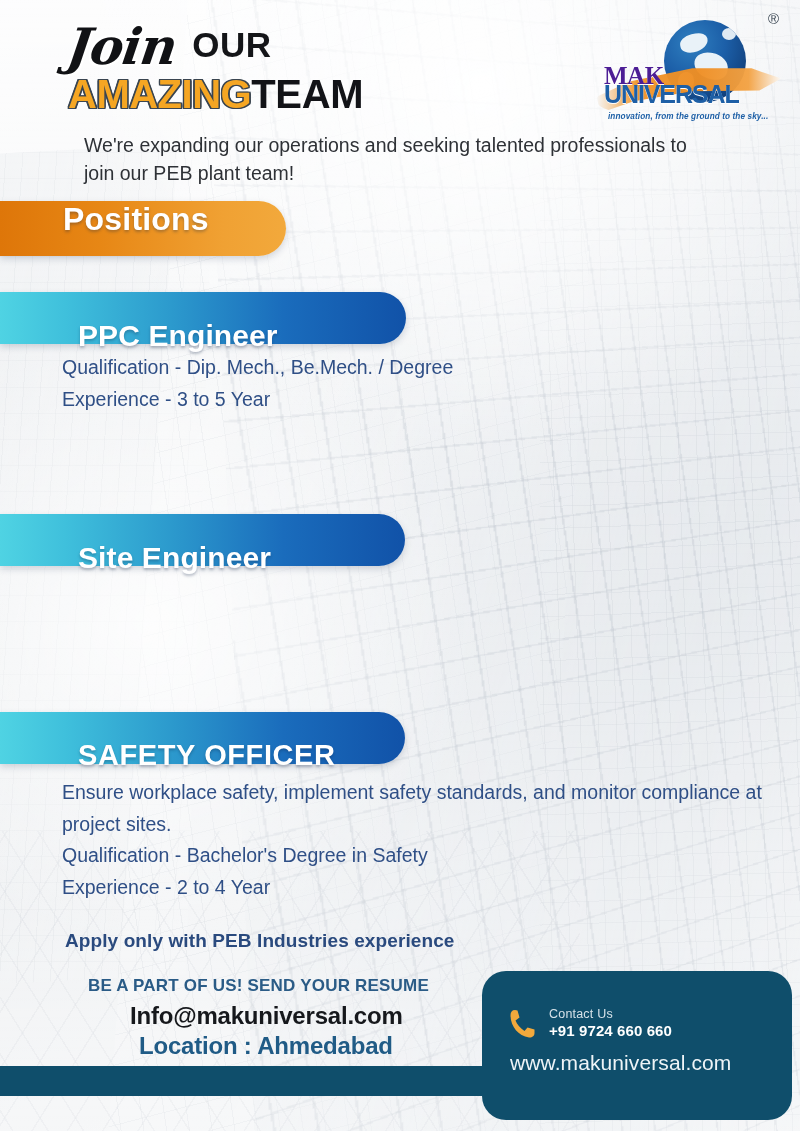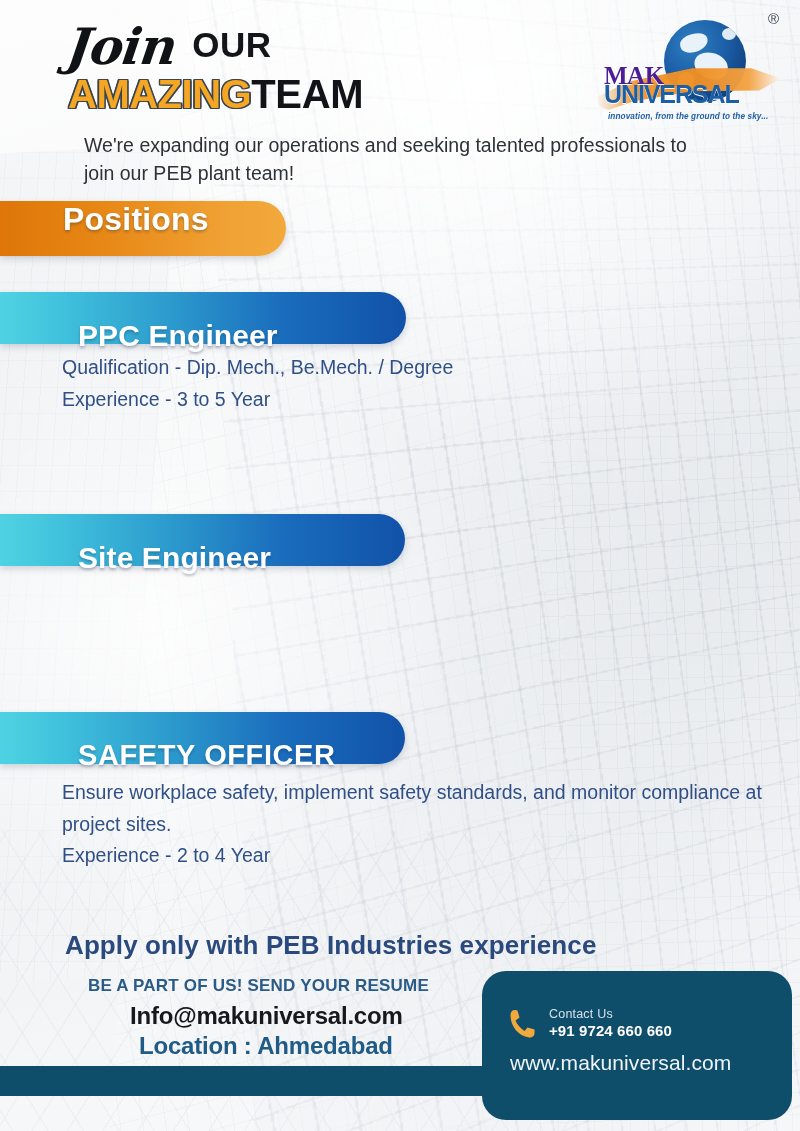--- a/index.html
+++ b/index.html
@@ -190,21 +190,21 @@
     width:720px;
   }
   .desc .wide { display:block; }
   .d1 { top:352px; }
   .d2 { top:574px; }
   .d3 { top:744px;margin-top:33px; }
 
   
   .apply-note {
     position:absolute; left:65px; top:930px;
-    font-size:26px; font-weight:700; color:#2a4a7e; letter-spacing:.1px;
+    font-size:19px; font-weight:700; color:#2a4a7e; letter-spacing:.1px;
   }
 
   
   .be-part {
     position:absolute; left:88px; top:976px;
     font-size:17px; font-weight:700; color:#2a5b86; letter-spacing:.2px;
   }
   .email {
     position:absolute; left:130px; top:1002px;
     font-size:24px; font-weight:800; color:#16181c; letter-spacing:-.2px;
@@ -297,20 +297,21 @@
 
     <div class="banner banner-job job2">
       <span>Site Engineer</span>
     </div>
 
     <div class="banner banner-job job3">
       <span>SAFETY OFFICER</span>
     </div>
     <div class="desc d3">
       <span class="wide">Ensure workplace safety, implement safety standards, and monitor compliance at project sites.</span>
+      <span class="wide">Qualification - Bachelor's Degree in Safety</span>
       <span class="wide">Experience - 2 to 4 Year</span>
     </div>
 
     <div class="apply-note">Apply only  with PEB Industries experience</div>
 
     <div class="be-part">BE A PART OF US! SEND YOUR RESUME</div>
     <div class="email">Info@makuniversal.com</div>
     <div class="location">Location : Ahmedabad</div>
 
     <div class="bottom-bar"></div>

